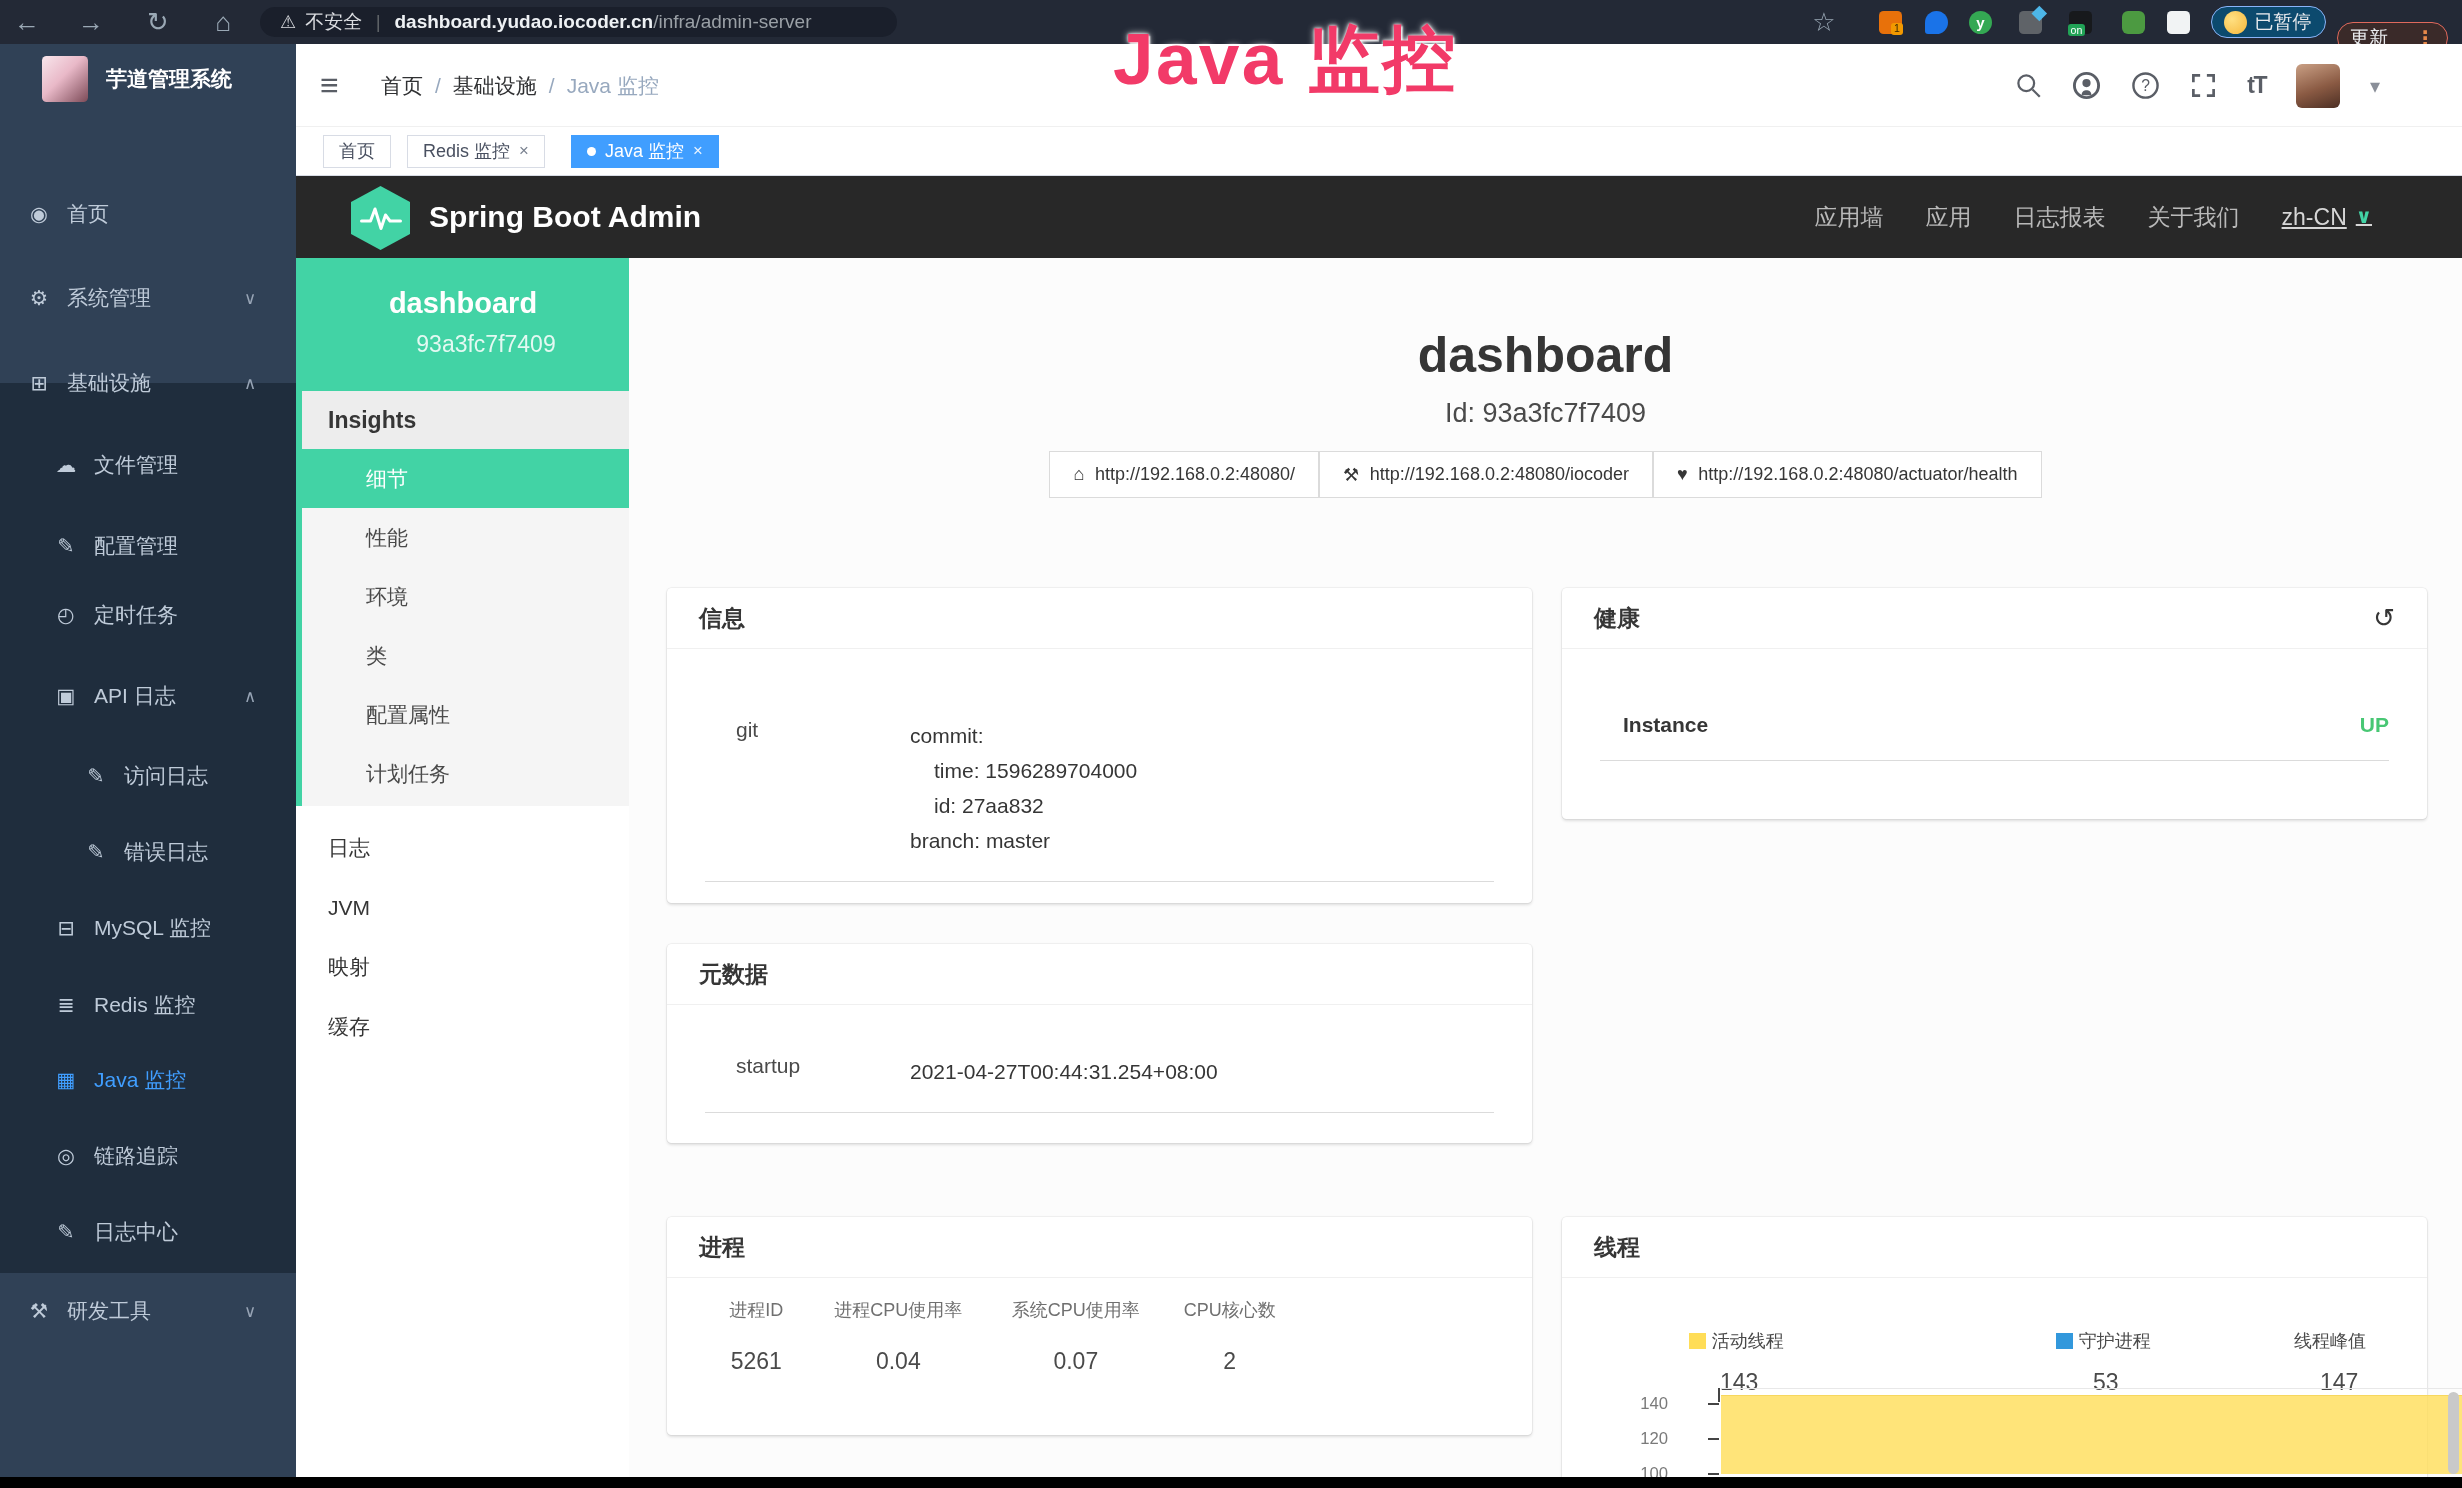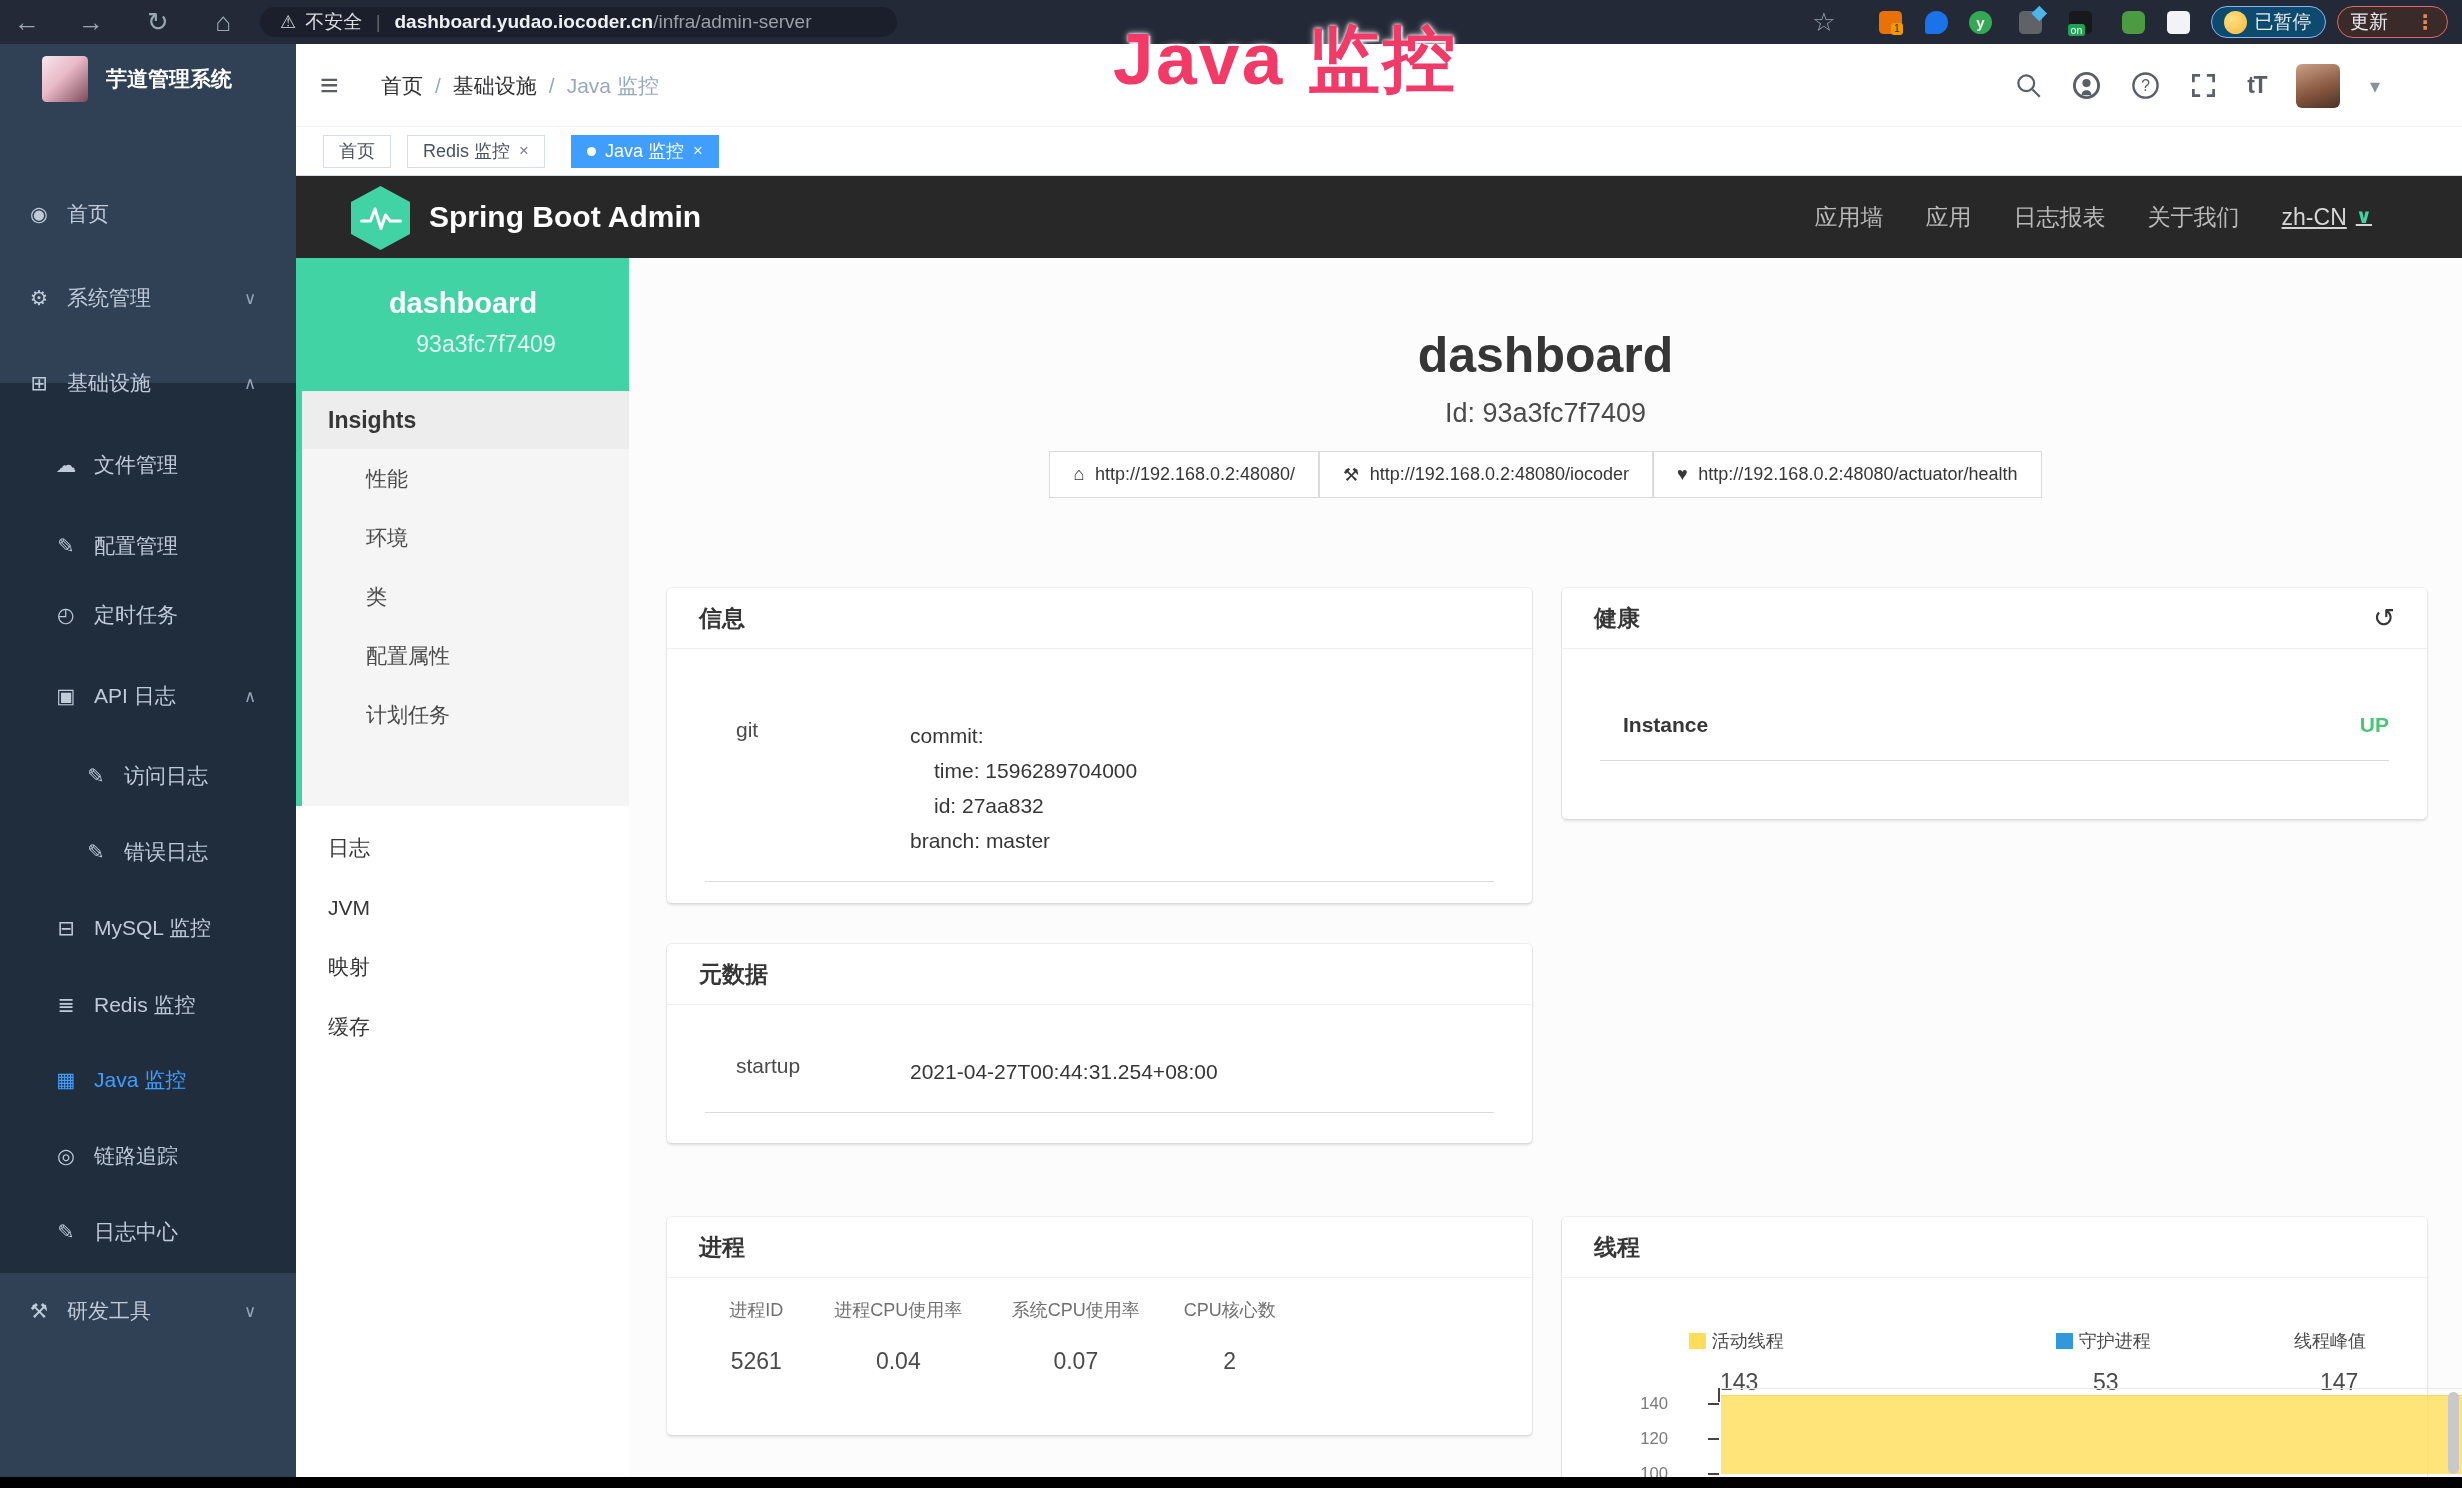--- a/index.html
+++ b/index.html
@@ -12,21 +12,21 @@
   .addr-pill{position:absolute;left:260px;top:6.8px;width:637px;height:30px;border-radius:15px;background:#1a1f2b;display:flex;align-items:center;padding:0 20px;color:#dadce0;font-size:19px;}
   .addr-pill .warn{color:#dadce0;font-size:18px;margin-right:9px;}
   .addr-pill .sec{margin-right:13.7px;}
   .addr-pill .sep{color:#5f6368;margin-right:13.7px;}
   .addr-pill .host{color:#eef1f4;font-weight:bold;}
   .addr-pill .path{color:#9aa0a6;}
   .ext{position:absolute;top:10.6px;width:23px;height:23px;border-radius:4.6px;}
   .badge{position:absolute;font-size:10.6px;color:#fff;border-radius:3px;padding:0.8px 3px;line-height:1;}
   .chip{position:absolute;top:6px;height:32px;border-radius:16px;display:flex;align-items:center;padding:0 12px;font-size:19px;color:#e8eaed;}
   .chip.paused{left:2211px;width:115px;border:1.5px solid #8ab4f8;background:#0c4a6e;}
-  .chip.update{left:2337px;width:111px;border:1.5px solid #e0695c;background:#3a2a29;justify-content:space-between;}
+  .chip.update{left:2337px;width:111px;border:1.5px solid #e0695c;background:#3a2a29;justify-content:space-between;margin-top:16px;}
   .emoji-face{width:23px;height:23px;border-radius:50%;background:radial-gradient(circle at 35% 35%,#ffe082,#f6b73c);margin-right:7.6px;flex:0 0 auto;}
   .dots{color:#e8894a;font-size:20px;font-weight:bold;}
 
   
   .sidebar{position:absolute;left:0;top:44px;width:296px;height:1433px;background:#304156;}
   .logo-row{position:absolute;left:0;top:0;width:296px;height:70px;display:flex;align-items:center;}
   .logo-img{width:46px;height:46px;border-radius:4.6px;margin-left:42px;background:linear-gradient(135deg,#f8e6ec 0%,#e9b9c8 45%,#7c4a57 100%);}
   .logo-title{margin-left:18px;color:#fff;font-size:21px;font-weight:bold;}
   .sub-block{position:absolute;left:0;top:339px;width:296px;height:890px;background:#1f2d3d;}
   .s-item{position:absolute;left:0;width:296px;height:76px;color:#bfcbd9;font-size:21px;display:flex;align-items:center;cursor:pointer;}
@@ -311,20 +311,21 @@
     </div>
   </div>
 
   <div class="sba-side">
     <div class="inst-head">
       <div class="inst-name">dashboard</div>
       <div class="inst-id">93a3fc7f7409</div>
     </div>
     <div class="m-group">
       <div class="m-head">Insights</div>
+      <div class="m-item active">细节</div>
       <div class="m-item">性能</div>
       <div class="m-item">环境</div>
       <div class="m-item">类</div>
       <div class="m-item">配置属性</div>
       <div class="m-item">计划任务</div>
     </div>
     <div class="m-root" style="top:560px">日志</div>
     <div class="m-root" style="top:620px">JVM</div>
     <div class="m-root" style="top:679px">映射</div>
     <div class="m-root" style="top:739px">缓存</div>

